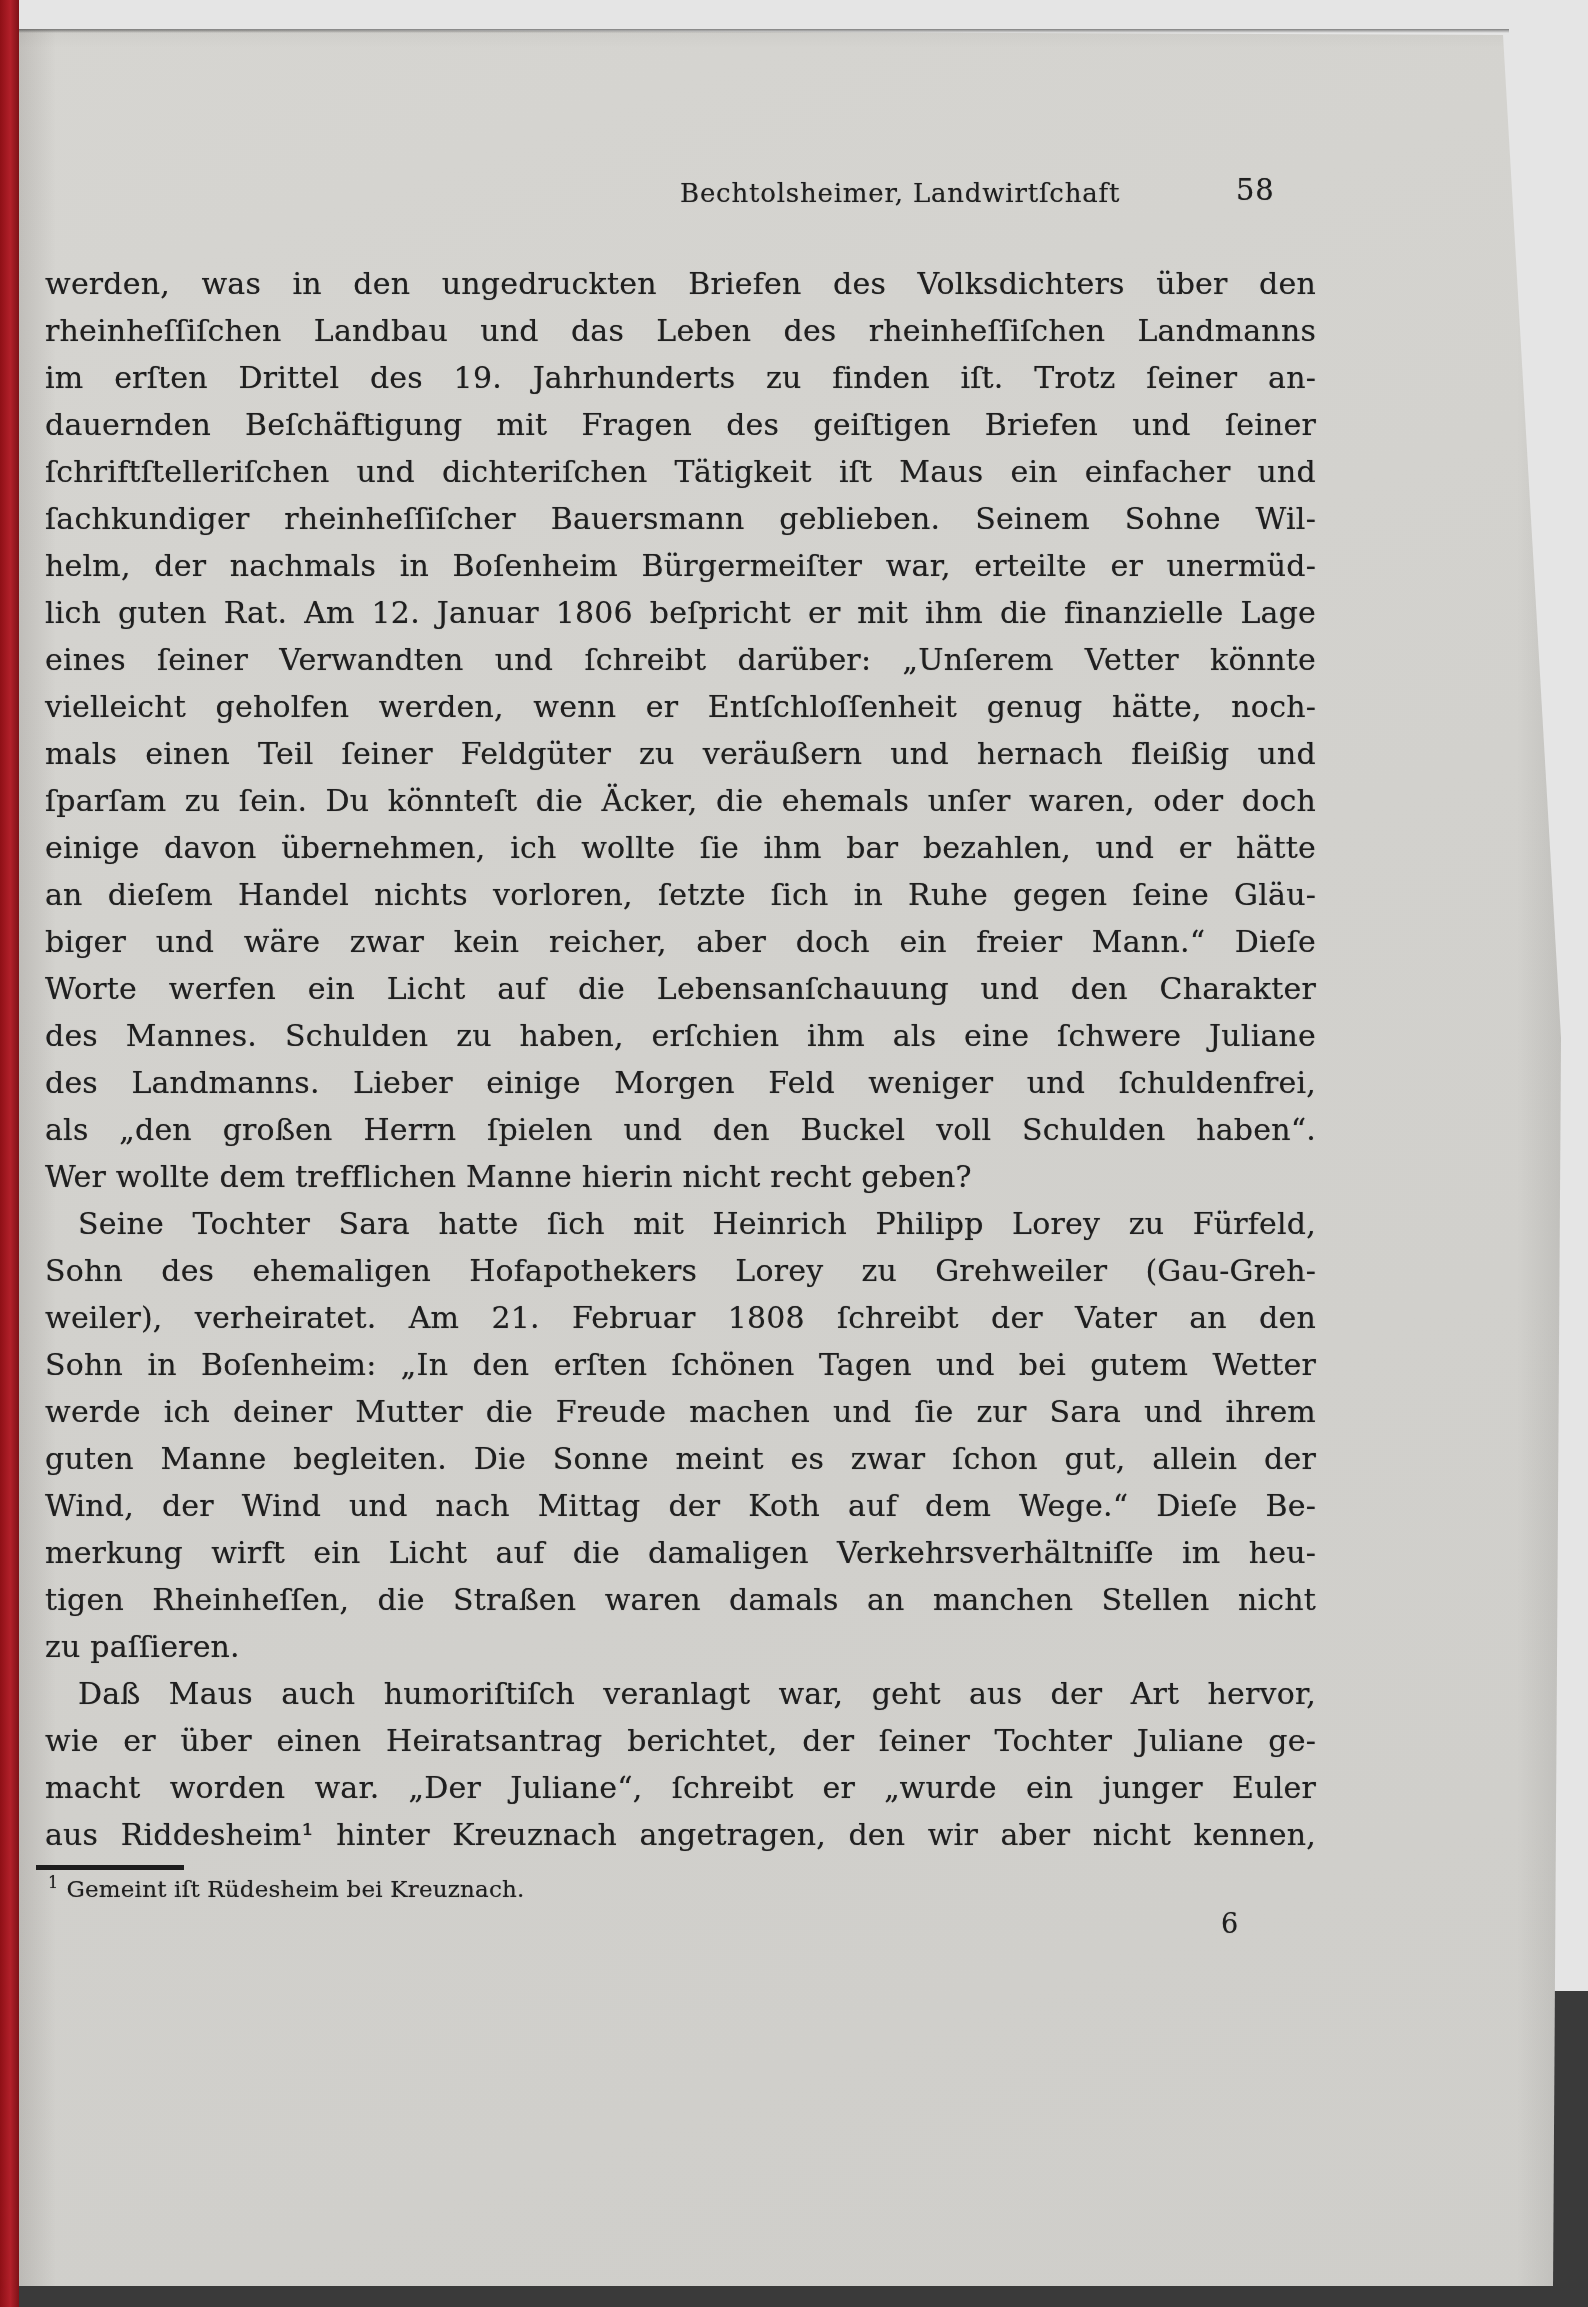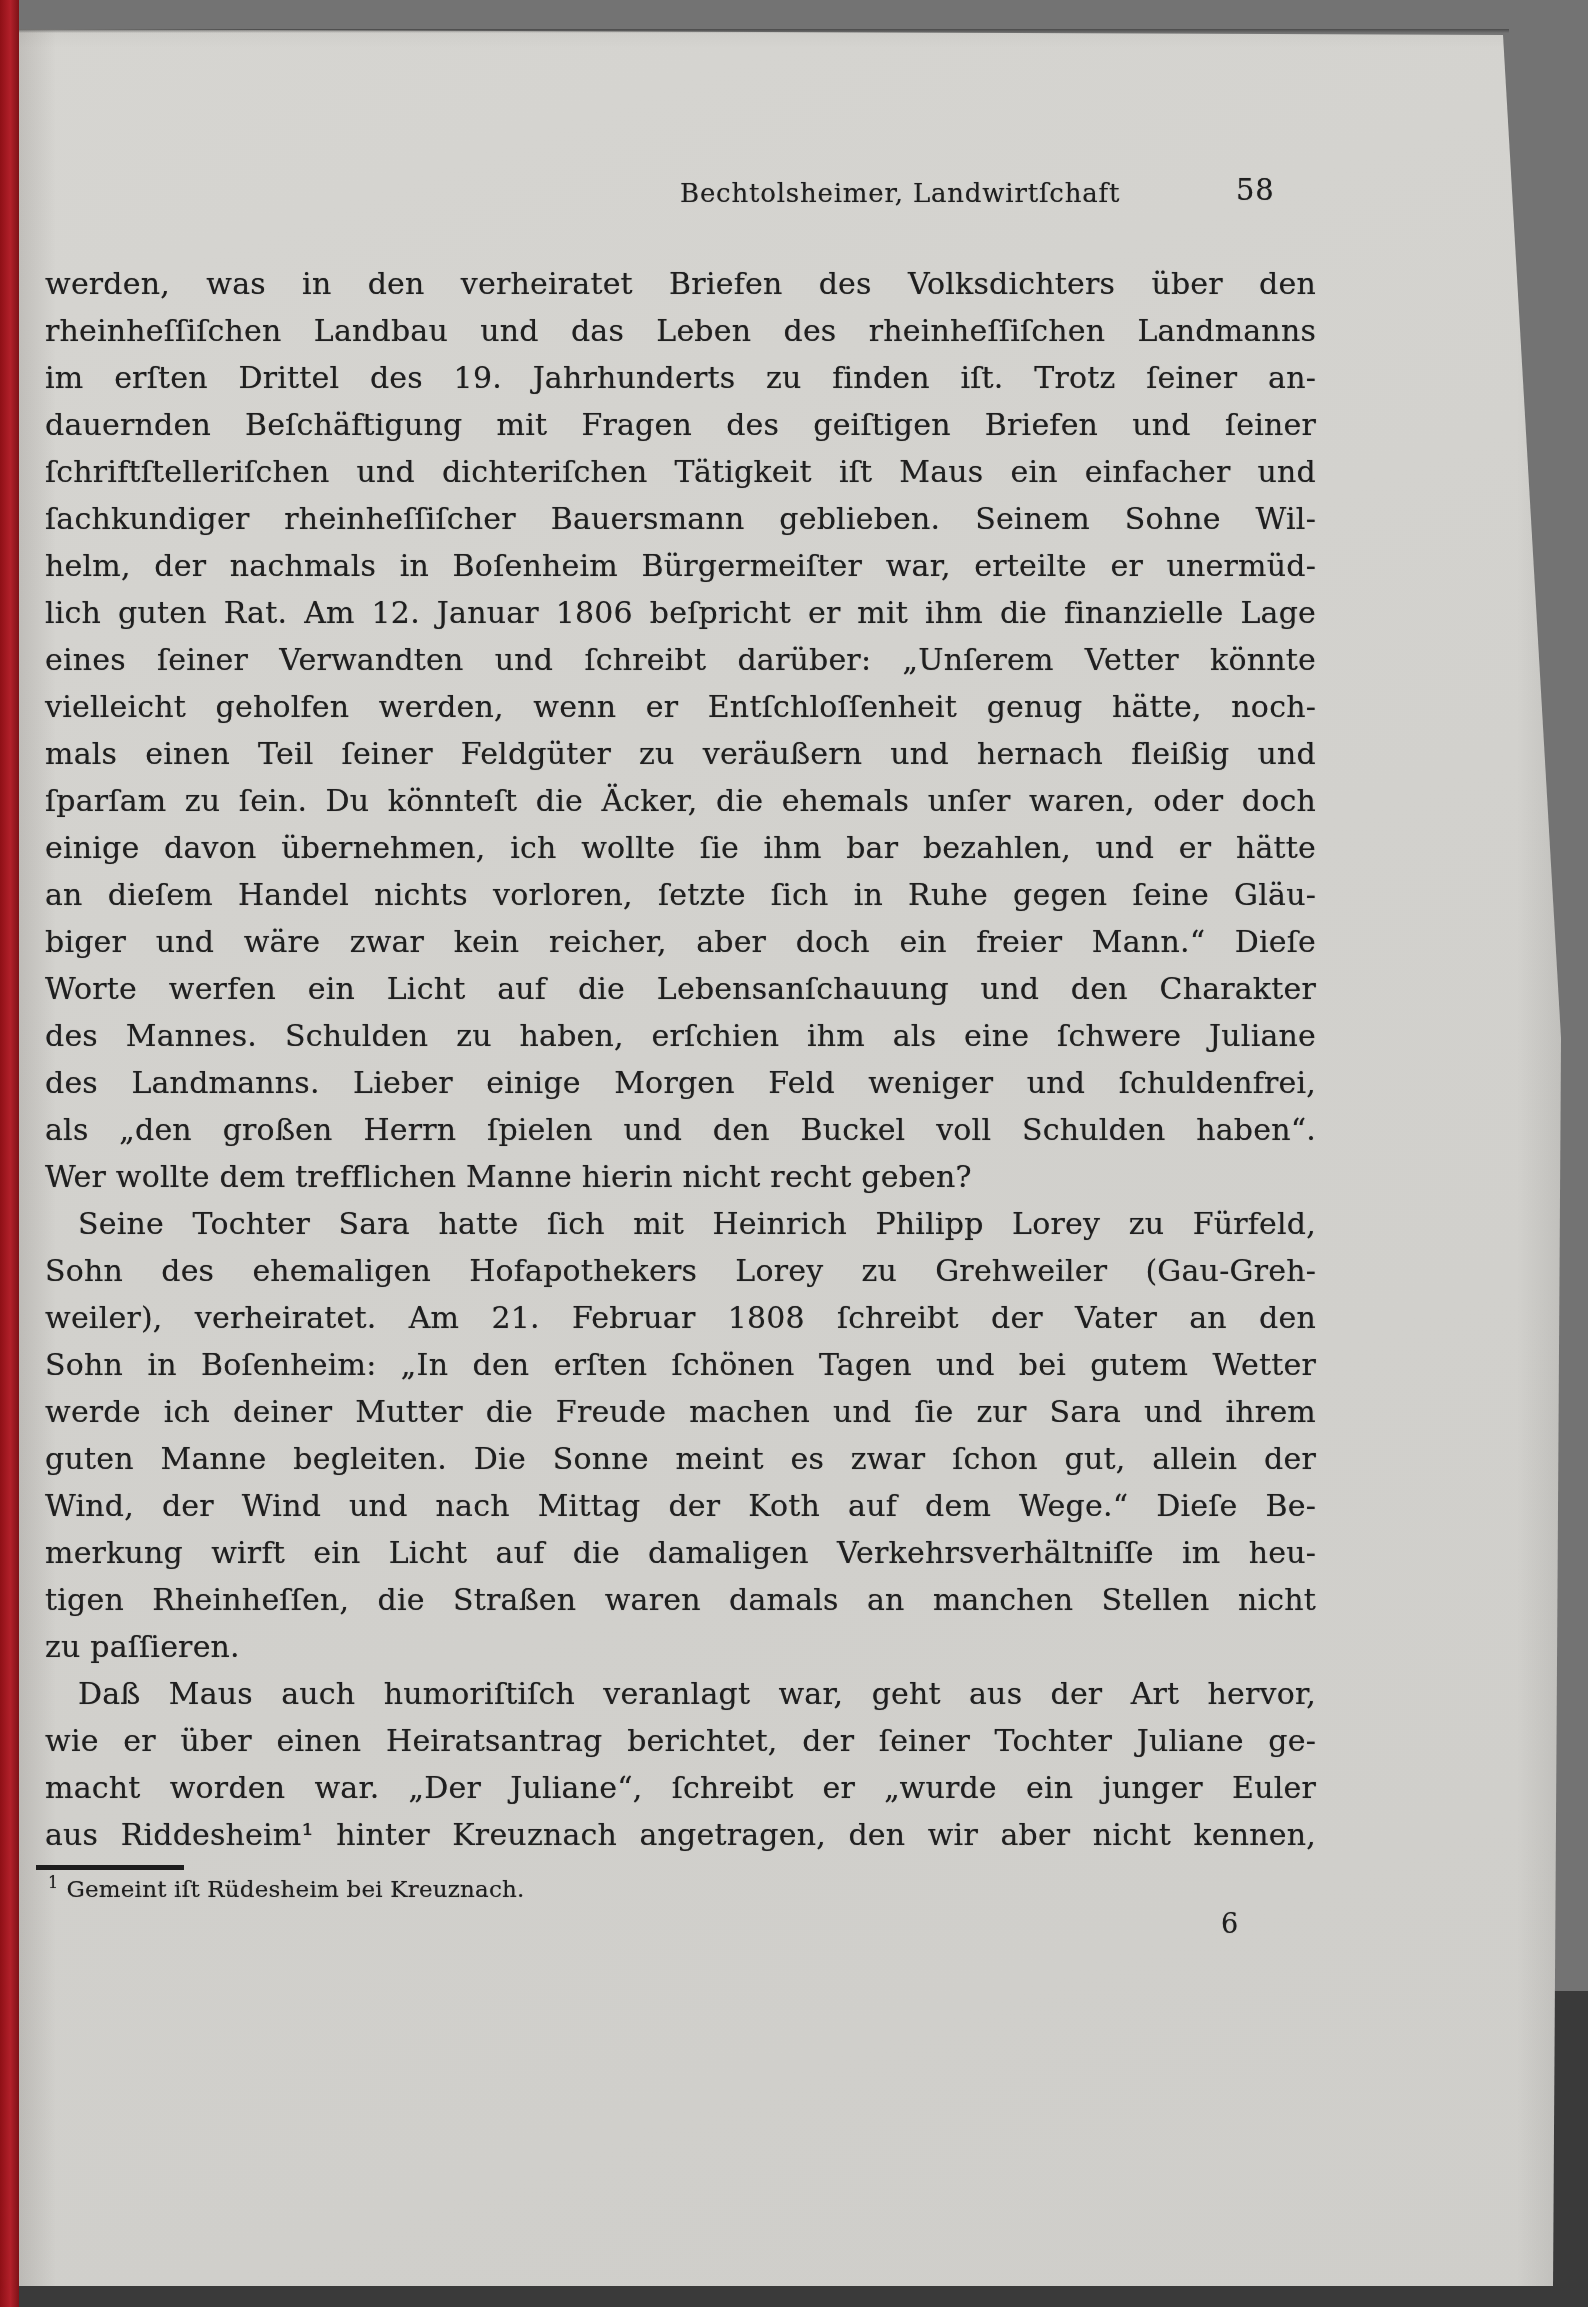--- a/index.html
+++ b/index.html
@@ -5,21 +5,21 @@
   html, body { margin: 0; padding: 0; }
   body {
     width: 1588px; height: 2307px;
     background: #3a3a3a;
     font-family: "DejaVu Serif", "Liberation Serif", serif;
     overflow: hidden;
   }
   .photo {
     position: relative;
     width: 1588px; height: 1991px;
-    background: #737373; 
+    background: #e5e5e5; 
   }
   
   .paper {
     position: absolute; left: 0; top: 0;
     width: 1588px; height: 2307px;
     background:
       linear-gradient(to right, rgba(55,45,40,0.20), rgba(55,45,40,0.0) 56px),
       linear-gradient(to left, rgba(20,20,20,0.14), rgba(20,20,20,0.0) 71px),
       linear-gradient(to bottom, rgba(20,20,20,0.10), rgba(20,20,20,0.0) 48px),
       linear-gradient(160deg, #d6d5d1 0%, #d2d1cd 45%, #cfceca 100%);
@@ -78,21 +78,21 @@
   <div class="paper"></div>
   <div class="top-edge-shadow"></div>
   <div class="red-stripe"></div>
 
   <div class="running-title ink">Bechtolsheimer, Landwirtſchaft</div>
 
   <div class="page-number ink">58</div>
 
   <div class="text-block ink">
       <div>
-        <div class="line">werden, was in den verheiratet Briefen des Volksdichters über den</div>
+        <div class="line">werden, was in den ungedruckten Briefen des Volksdichters über den</div>
         <div class="line">rheinheſſiſchen Landbau und das Leben des rheinheſſiſchen Landmanns</div>
         <div class="line">im erſten Drittel des 19. Jahrhunderts zu finden iſt. Trotz ſeiner an-</div>
         <div class="line">dauernden Beſchäftigung mit Fragen des geiſtigen Briefen und ſeiner</div>
         <div class="line">ſchriftſtelleriſchen und dichteriſchen Tätigkeit iſt Maus ein einfacher und</div>
         <div class="line">ſachkundiger rheinheſſiſcher Bauersmann geblieben. Seinem Sohne Wil-</div>
         <div class="line">helm, der nachmals in Boſenheim Bürgermeiſter war, erteilte er unermüd-</div>
         <div class="line">lich guten Rat. Am 12. Januar 1806 beſpricht er mit ihm die finanzielle Lage</div>
         <div class="line">eines ſeiner Verwandten und ſchreibt darüber: „Unſerem Vetter könnte</div>
         <div class="line">vielleicht geholfen werden, wenn er Entſchloſſenheit genug hätte, noch-</div>
         <div class="line">mals einen Teil ſeiner Feldgüter zu veräußern und hernach fleißig und</div>

